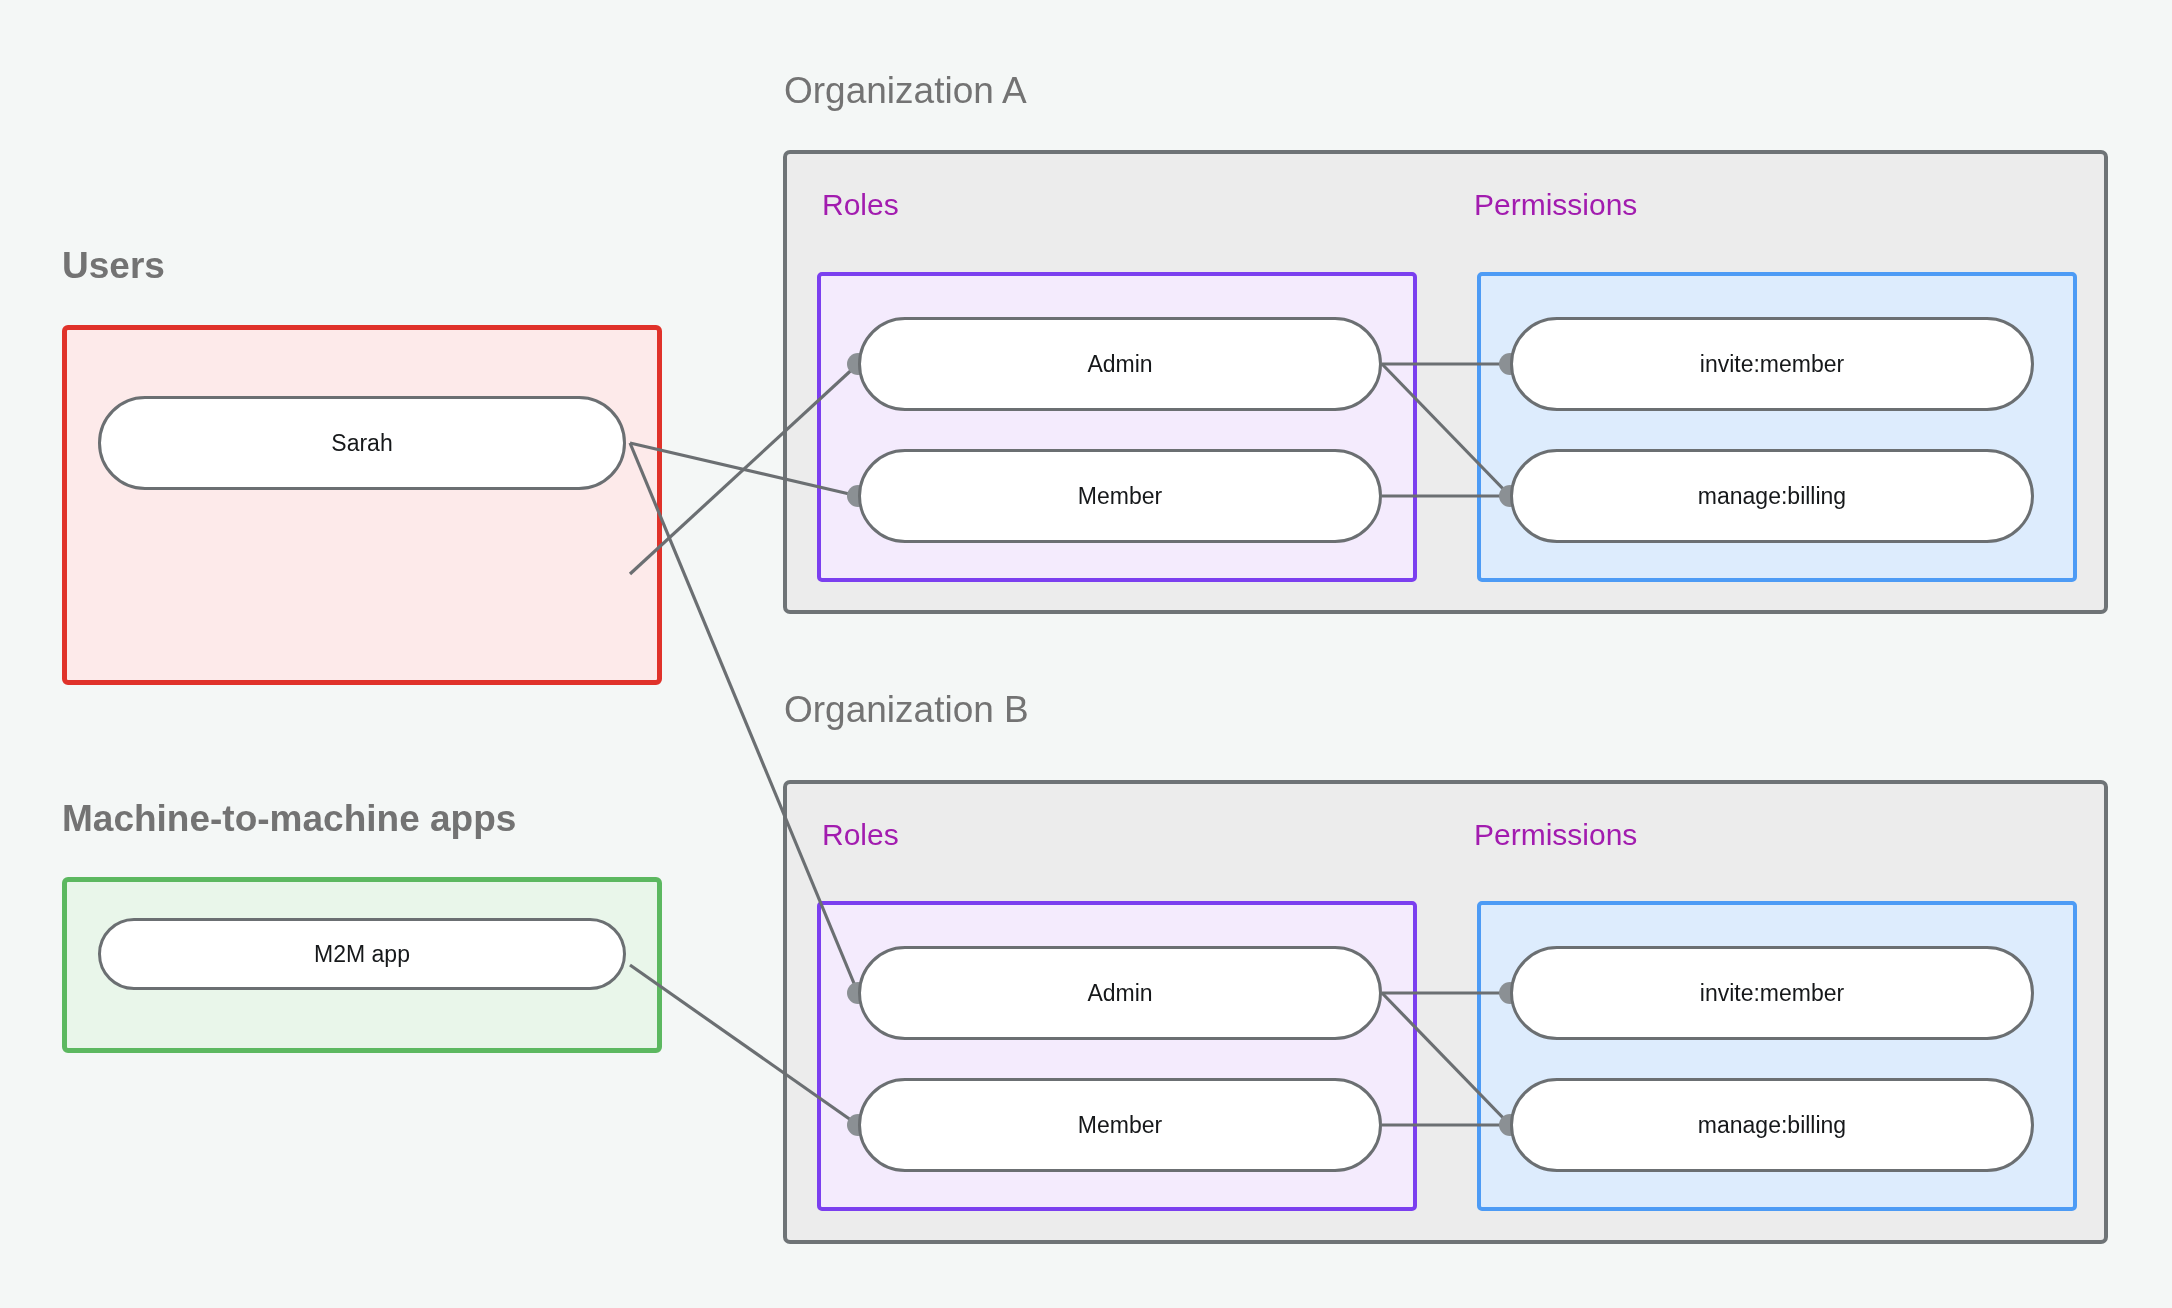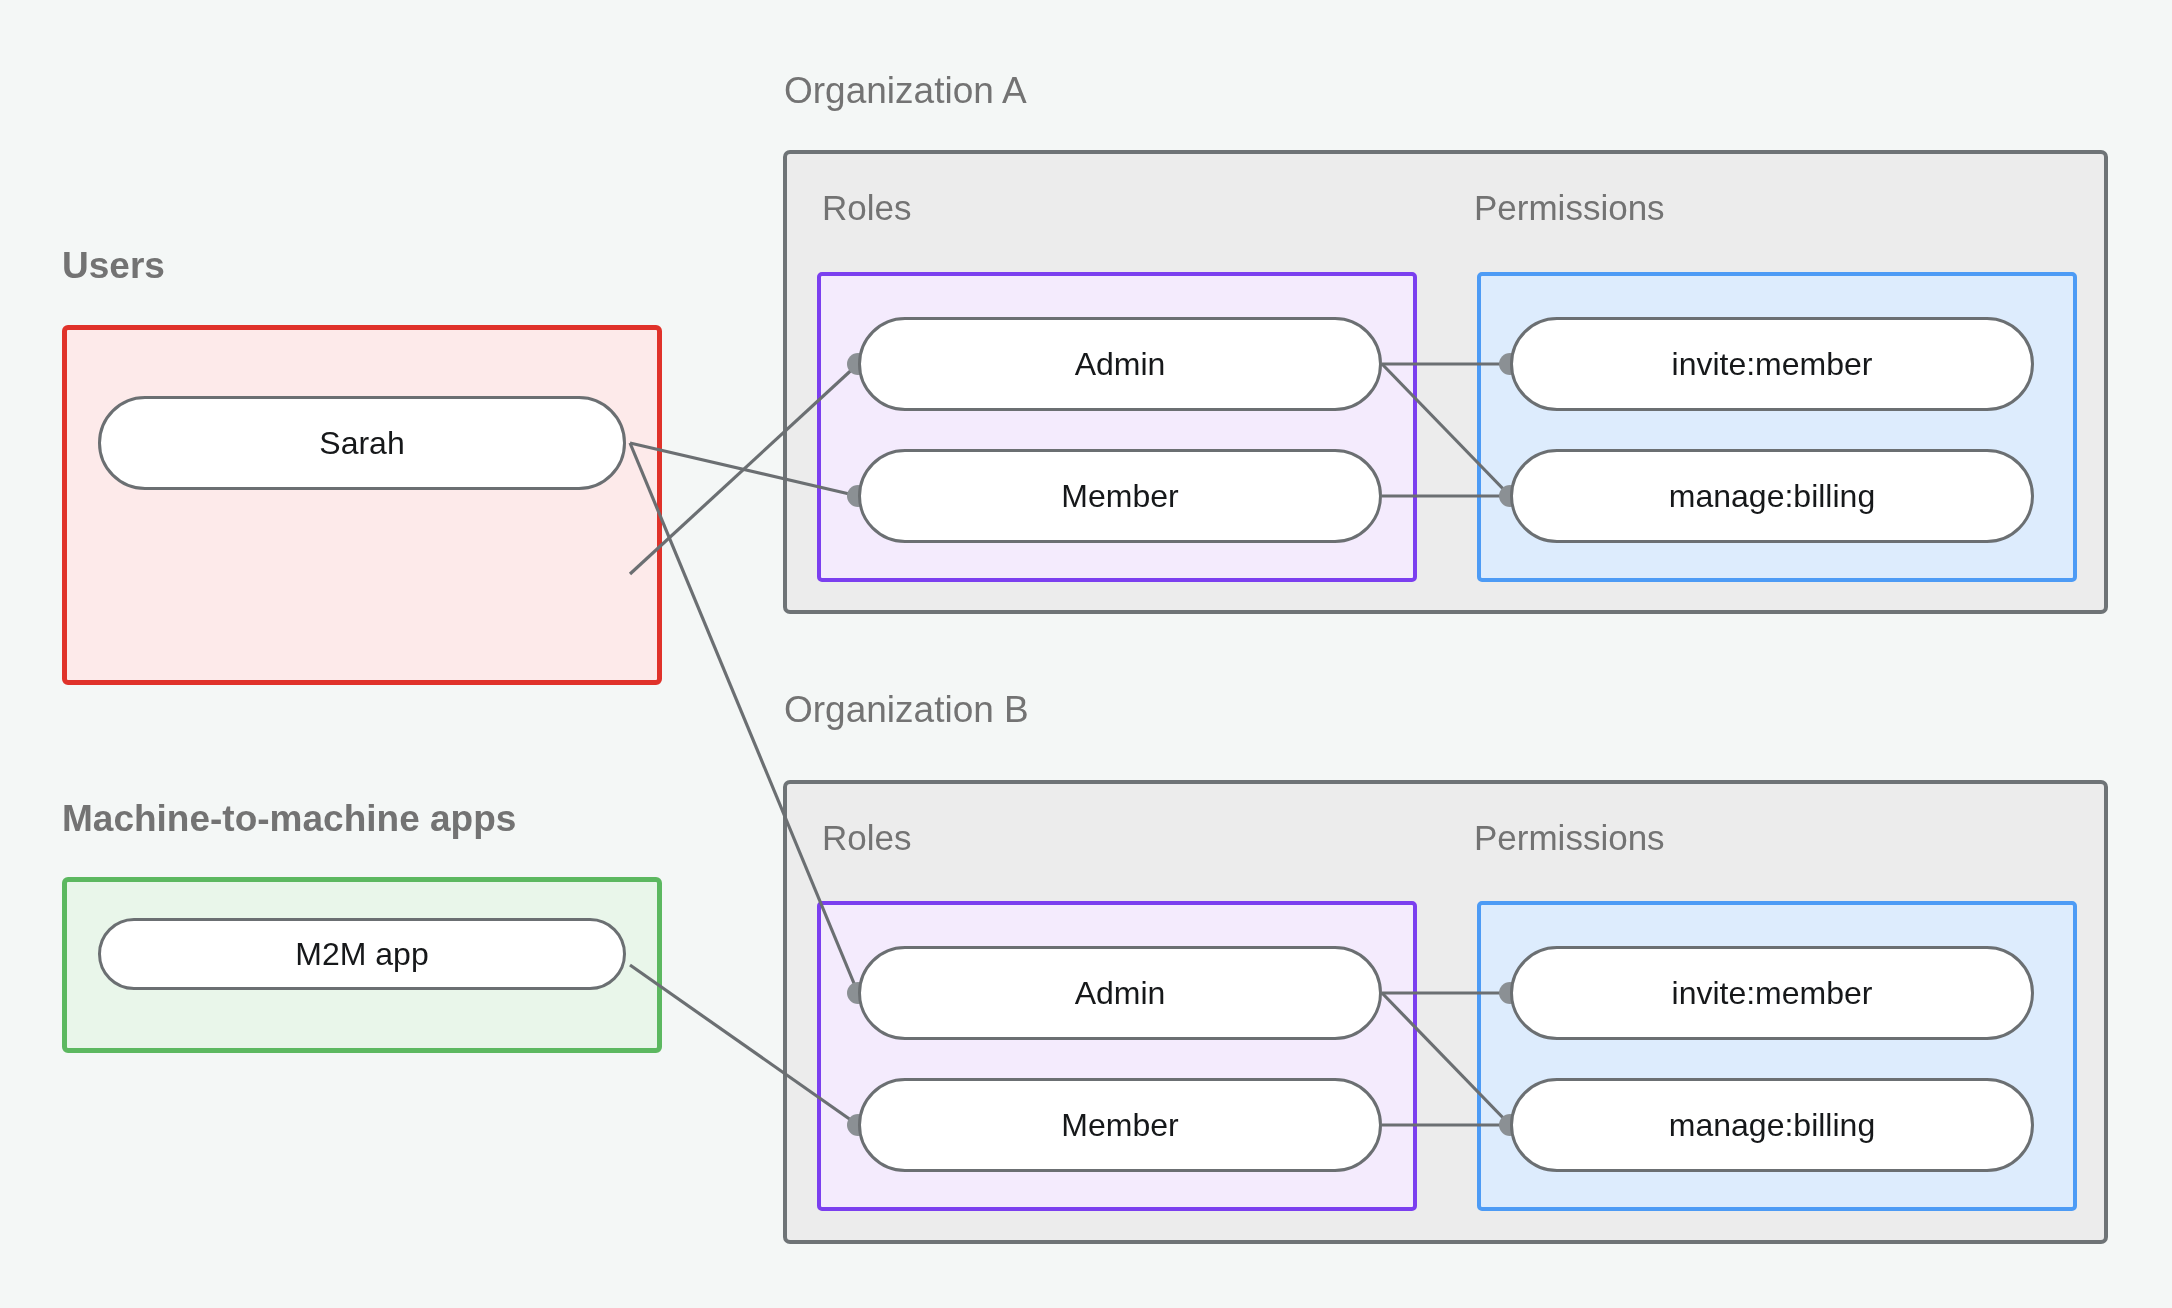--- a/index.html
+++ b/index.html
@@ -57,38 +57,38 @@
     position: absolute;
     box-sizing: border-box;
     border-radius: 5px;
     z-index: 3;
   }
   .zone-roles { border: 4px solid #7b3fef; background: #f4ebfd; }
   .zone-perms { border: 4px solid #4d9bf5; background: #ddecfd; }
 
   .sub-label {
     position: absolute;
-    font-size: 35px;
-    color: #737373;
+    font-size: 30px;
+    color: #a21caf;
     white-space: nowrap;
     z-index: 6;
     text-align: right;
   }
 
   
   .node {
     position: absolute;
     box-sizing: border-box;
     background: #ffffff;
     border: 3px solid #6b6f72;
     border-radius: 999px;
     display: flex;
     align-items: center;
     justify-content: center;
-    font-size: 32px;
+    font-size: 23px;
     color: #16181a;
     z-index: 7;
   }
 </style>
 </head>
 <body>
 
 <div id="stage">
 
   <svg id="edges" viewBox="0 0 2172 1308">

